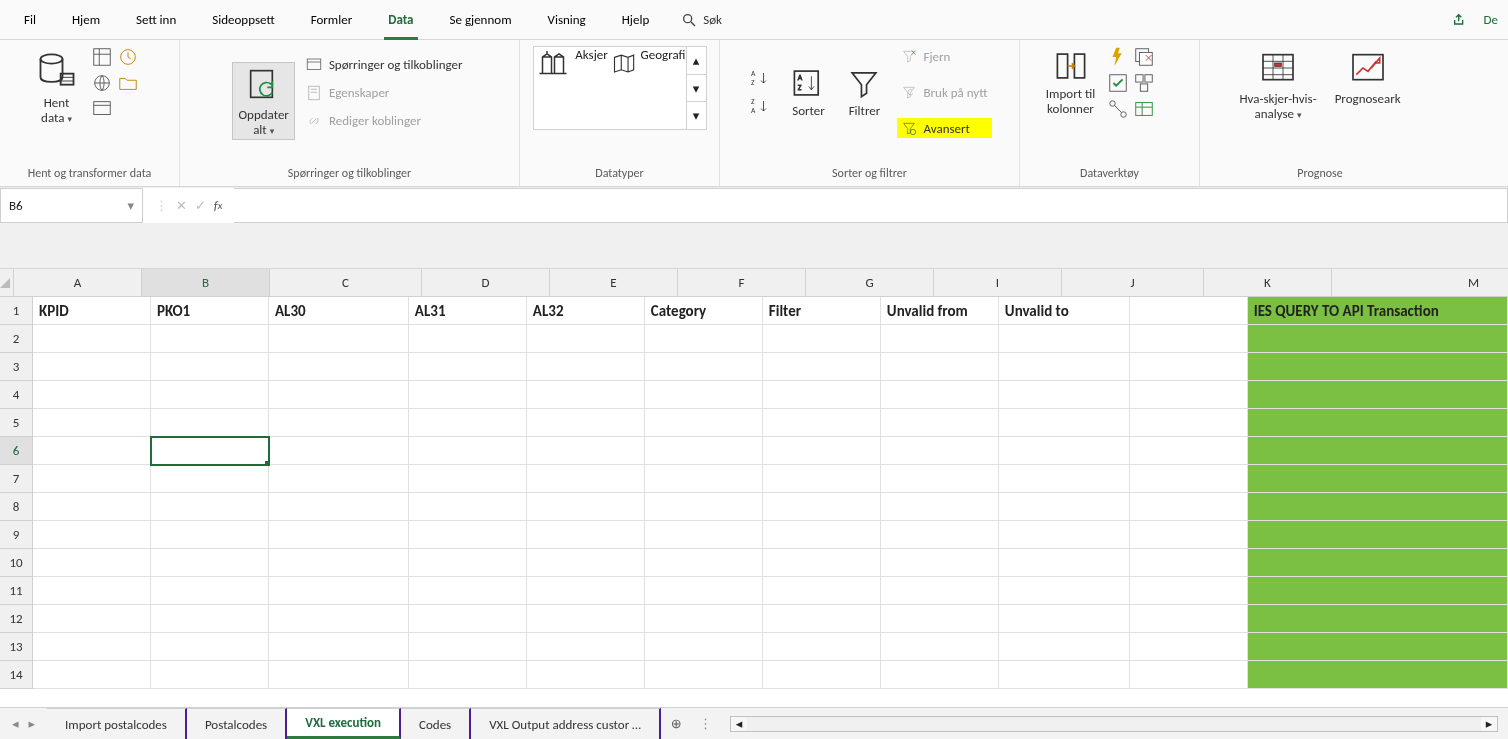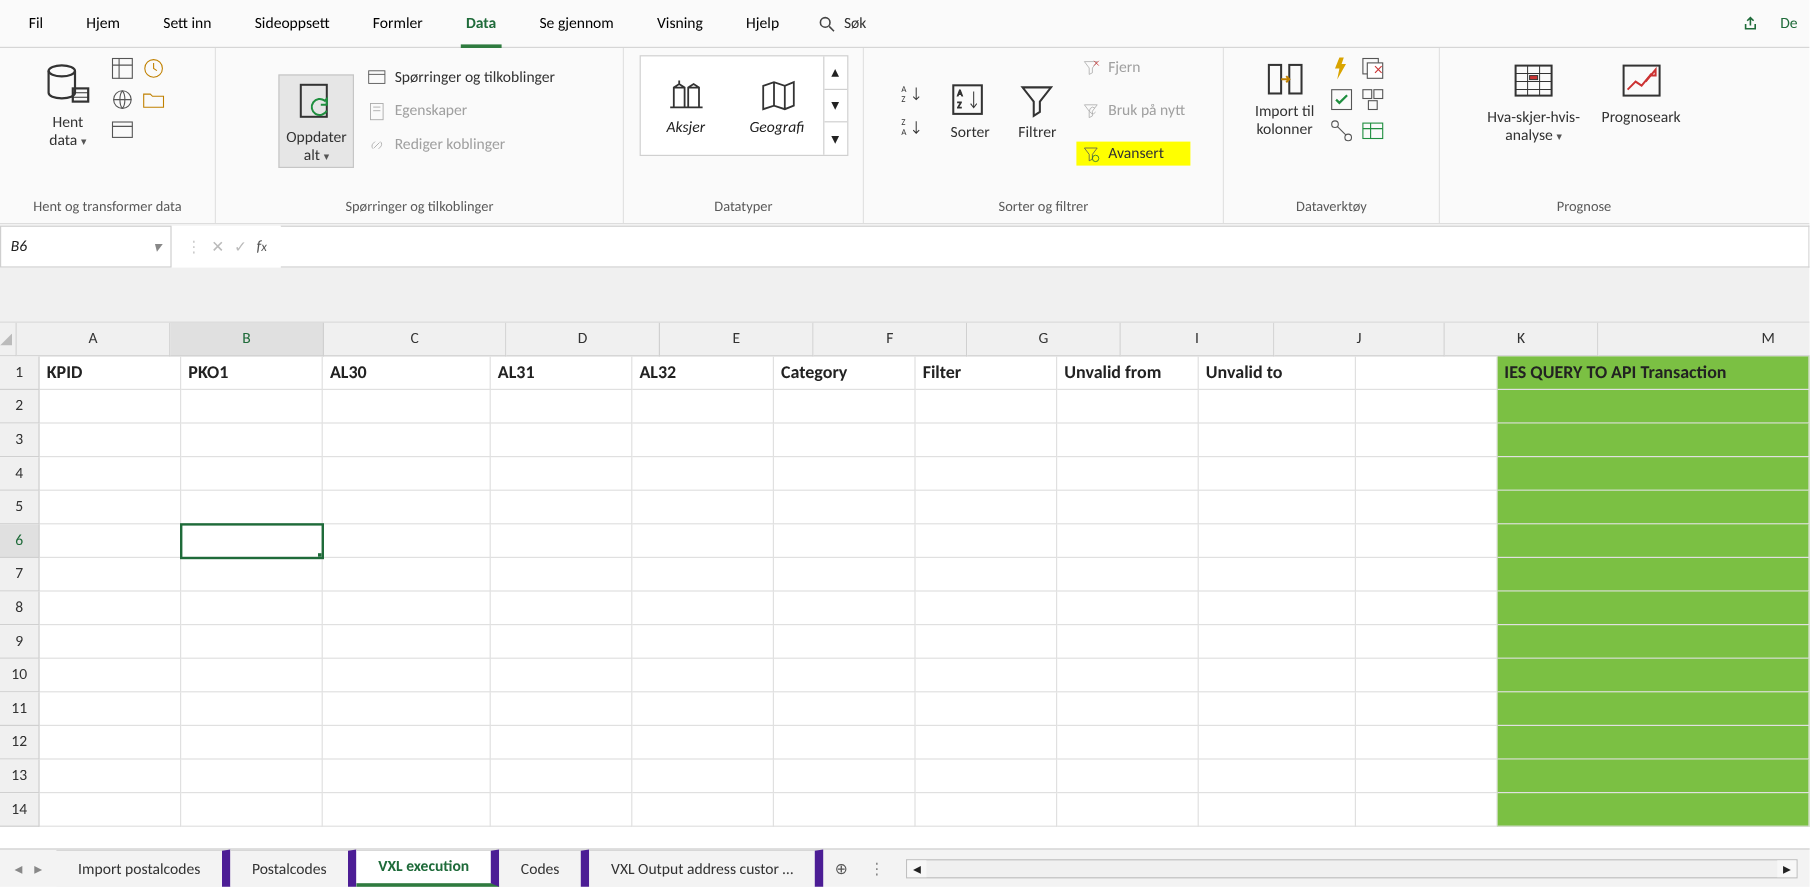--- a/index.html
+++ b/index.html
@@ -24,28 +24,28 @@
   .big-btn-label { font-size: 13px; color: #333; line-height: 1.15; }
   .small-btn { display: flex; align-items: center; gap: 6px; padding: 2px 4px; cursor: pointer; color: #333; }
   .small-btn.disabled { color: #a0a0a0; }
   .small-btn.highlight { background: #ffff00; }
   .col { display: flex; flex-direction: column; gap: 2px; }
   .mini-icons { display:flex; flex-wrap:wrap; gap:4px; width:60px;}
   .mini-icons svg { width:22px; height:22px; }
 
   
   .gallery { display:flex; align-items:center; border:1px solid #d0d0d0; background:#fff; height:84px; }
-  .gallery .item { display:flex; flex-direction:column; align-items:center; justify-content:center; width:76px; height:100%; gap:4px; cursor:pointer;font-style:italic; }
+  .gallery .item { display:flex; justify-content:center; width:76px; height:100%; gap:4px; cursor:pointer; }
   .gallery .spinners { display:flex; flex-direction:column; width:20px; height:100%; border-left:1px solid #d0d0d0; }
   .gallery .spinners div { flex:1; display:flex; align-items:center; justify-content:center; border-bottom:1px solid #d0d0d0; cursor:pointer; }
   .gallery .spinners div:last-child { border-bottom:none; }
 
   
   .fbar-row { display:flex; align-items:stretch; height:36px; border-top:1px solid #eee; background:#fff; }
-  .name-box { width:143px; border:1px solid #cfcfcf; display:flex; align-items:center; padding:0 8px; justify-content:space-between; background:#fff;font-style:italic; }
+  .name-box { width:143px; border:1px solid #cfcfcf; display:flex; align-items:center; padding:0 8px; justify-content:space-between; background:#fff; }
   .fx-btns { display:flex; align-items:center; gap:8px; padding:0 12px; color:#9a9a9a; }
   .fx-btn { cursor:pointer; display:flex; align-items:center; }
   .formula-input { flex:1; border:1px solid #cfcfcf; border-left:none; background:#fff; display:flex; align-items:center; padding:0 8px; }
   .fbar-gap { height:46px; background:#f0f0f0; border-bottom:1px solid #d6d6d6;}
 
   
   .grid-wrap { display:flex; }
   .corner { width:36px; height:28px; background:#f0f0f0; border-right:1px solid #d0d0d0; border-bottom:1px solid #d0d0d0; display:flex; align-items:center; justify-content:flex-end; padding-right:3px;}
   .col-headers { display:flex; }
   .col-h { height:28px; background:#f0f0f0; border-right:1px solid #d0d0d0; border-bottom:1px solid #d0d0d0; display:flex; align-items:center; justify-content:center; font-size:13px; color:#333; }
@@ -58,21 +58,21 @@
   .cell.bold { font-weight:700; }
   .cell.green { background:#7bc043; }
   .cell.selected { outline:2px solid #1f6b3a; outline-offset:-1px; position:relative; }
   .cell.selected::after { content:""; position:absolute; right:-3px; bottom:-3px; width:6px; height:6px; background:#1f6b3a; }
 
   
   .sheet-bar { position:absolute; bottom:0; left:0; right:0; height:32px; background:#f3f3f3; border-top:1px solid #d0d0d0; display:flex; align-items:center; }
   .sheet-nav { display:flex; gap:10px; padding:0 12px; color:#888; }
   .sheet-nav span { cursor:pointer; }
   .sheet-tabs { display:flex; align-items:stretch; height:100%; }
-  .stab { padding:0 18px; display:flex; align-items:center; border-right:7px solid #4c1d95; border-top:1px solid #d0d0d0; background:#f3f3f3; cursor:pointer; color:#333;}
+  .stab { padding:0 18px; display:flex; align-items:center; border-right:2px solid #4c1d95; border-top:1px solid #d0d0d0; background:#f3f3f3; cursor:pointer; color:#333;}
   .stab.active { background:#fff; border-bottom:3px solid #2f7b3f; color:#1f6b3a; font-weight:700; }
   .new-sheet { width:30px; display:flex; align-items:center; justify-content:center; cursor:pointer; color:#555; }
   .hsb-track { flex:1; margin:8px 10px; height:16px; background:#f0f0f0; border:1px solid #c0c0c0; position:relative; cursor:pointer;}
   .hsb-left,.hsb-right{ width:16px; height:14px; display:flex; align-items:center; justify-content:center; position:absolute; top:0; background:#f7f7f7;}
   .hsb-left{left:0;} .hsb-right{right:0;}
   .dots { padding:0 8px; color:#888;}
 
   
   :root {
     --cA:128px; --cB:128px; --cC:152px; --cD:128px; --cE:128px;

